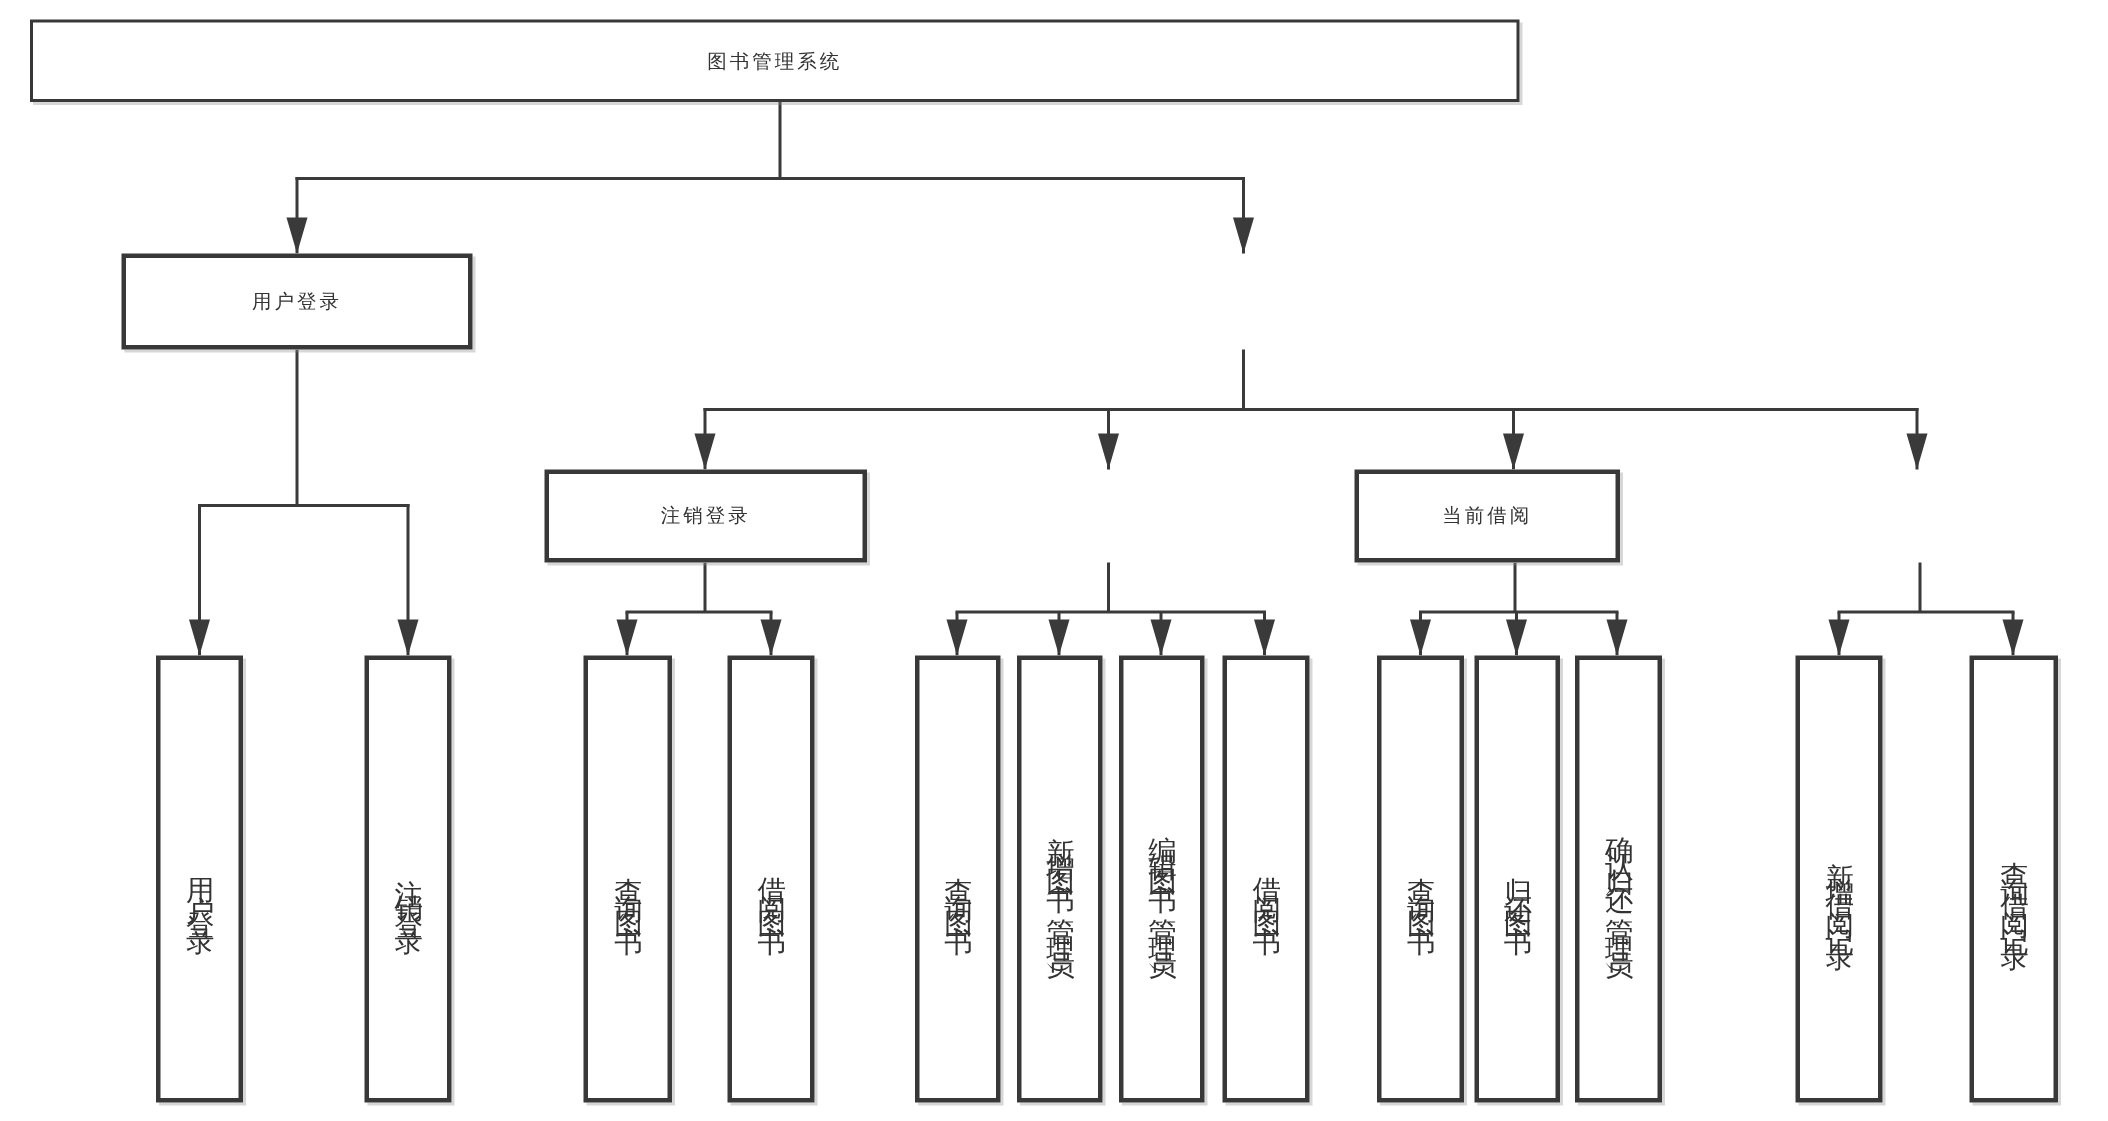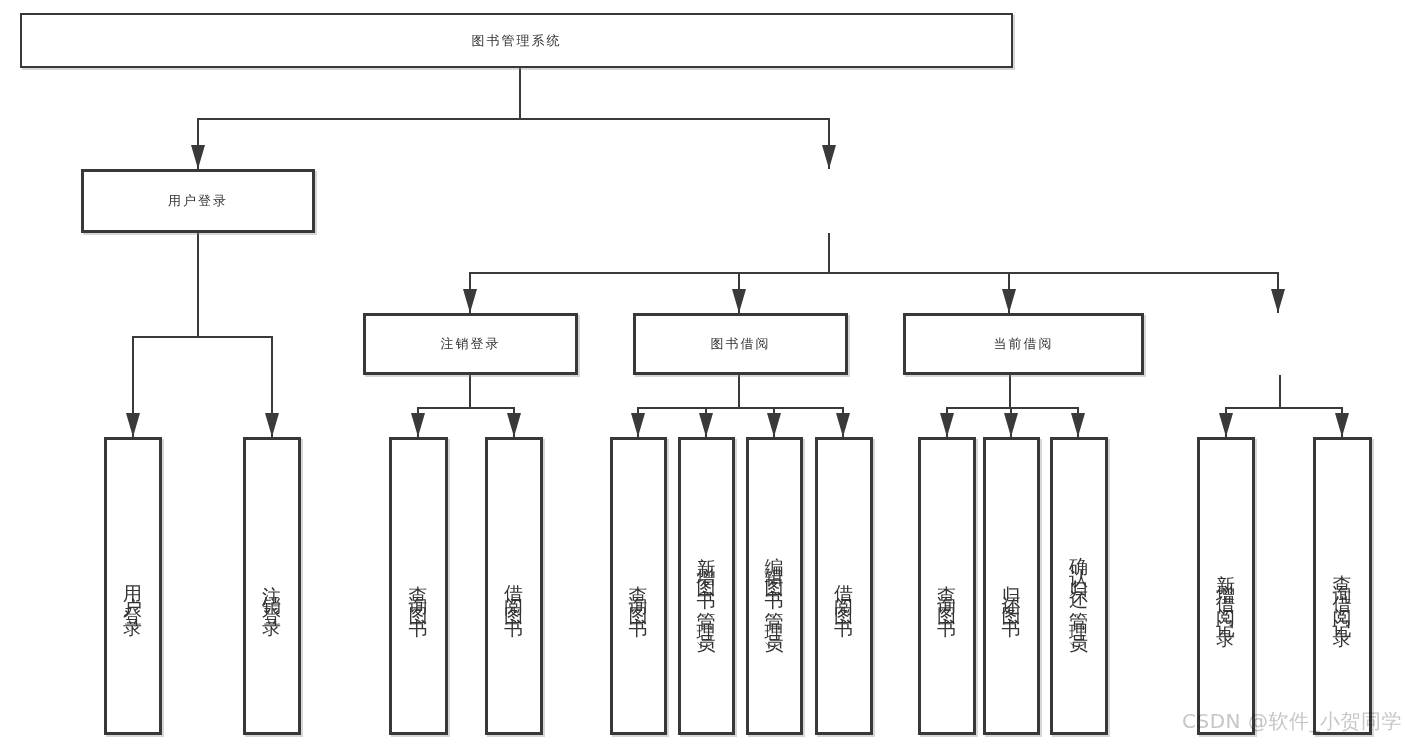--- a/index.html
+++ b/index.html
@@ -40,24 +40,21 @@
     <span class="hlabel">图书管理系统</span>
   </div>
 
   <div class="box" style="left:81px;top:169px;width:234px;height:64px;">
     <span class="hlabel">用户登录</span>
   </div>
 
   <div class="box" style="left:363px;top:313px;width:215px;height:62px;">
     <span class="hlabel">注销登录</span>
   </div>
-  <div class="box" style="left:633px;top:313px;width:215px;height:62px;">
-    <span class="hlabel">图书借阅</span>
-  </div>
-  <div class="box" style="left:903px;top:313px;width:241px;height:62px;">
+  <div class="box" style="left:903px;top:313px;width:177px;height:62px;">
     <span class="hlabel">当前借阅</span>
   </div>
 
   <div class="box" style="left:104px;top:437px;width:58px;height:298px;">
     <span class="vlabel">用户登录</span>
   </div>
   <div class="box" style="left:243px;top:437px;width:58px;height:298px;">
     <span class="vlabel">注销登录</span>
   </div>
 
@@ -146,14 +143,13 @@
       <div class="arrow" style="left: 699px; top: 413px;"></div>
       <div class="arrow" style="left: 767px; top: 413px;"></div>
       <div class="arrow" style="left: 836px; top: 413px;"></div>
       <div class="arrow" style="left: 940px; top: 413px;"></div>
       <div class="arrow" style="left: 1004px; top: 413px;"></div>
       <div class="arrow" style="left: 1071px; top: 413px;"></div>
       <div class="arrow" style="left: 1219px; top: 413px;"></div>
       <div class="arrow" style="left: 1335px; top: 413px;"></div>
     </div>
 
-  <div class="watermark">CSDN @软件_小贺同学</div>
 </div>
 
 </body></html>

